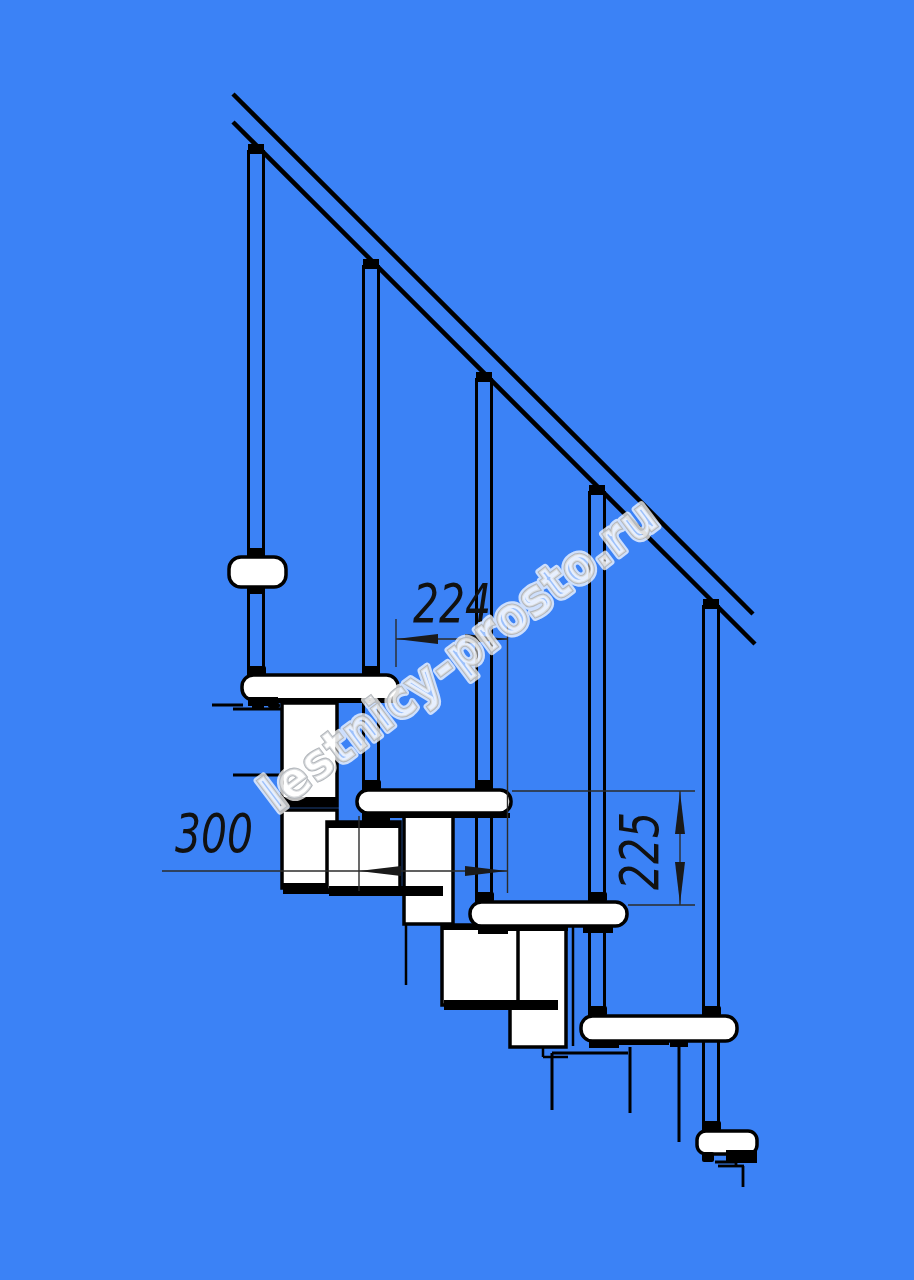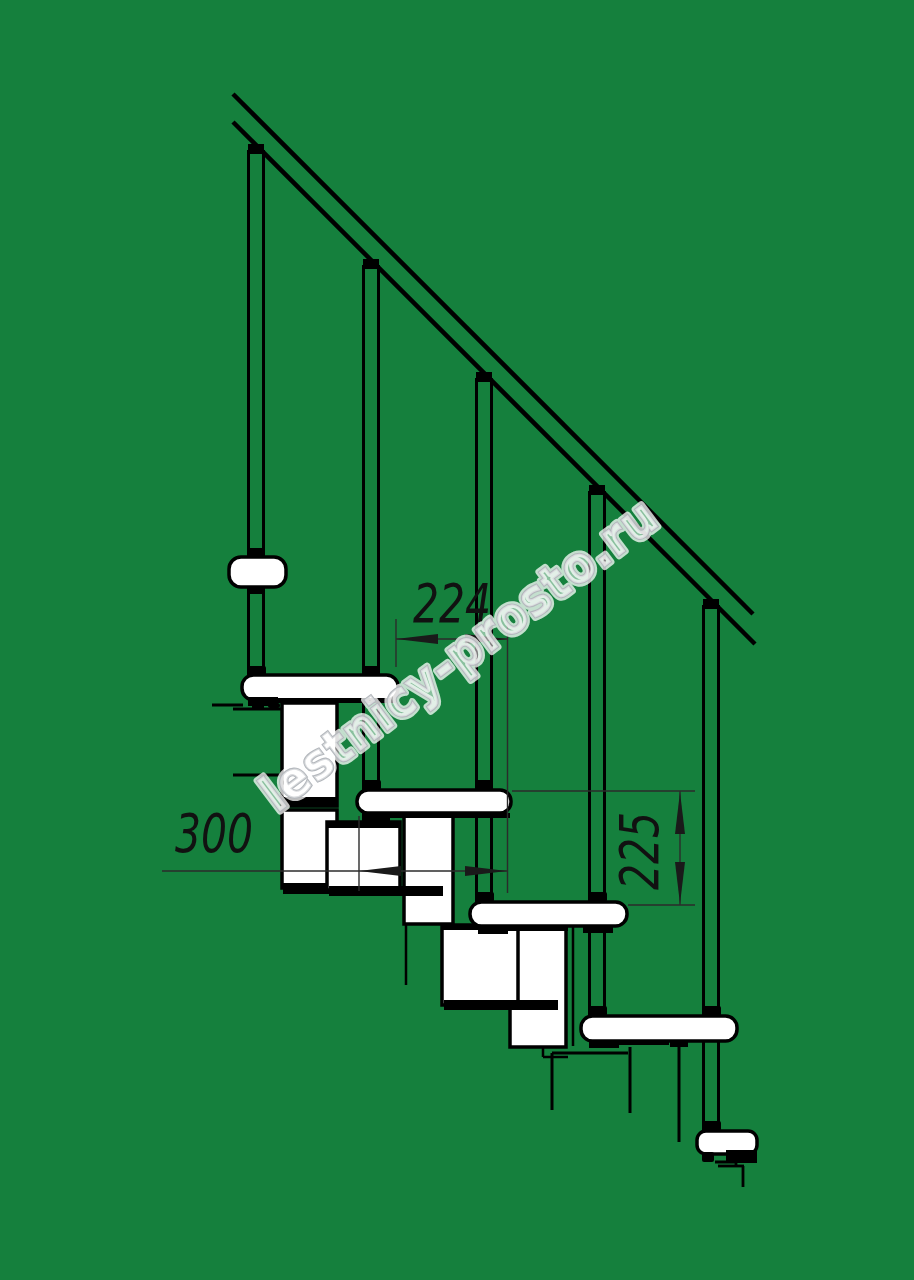--- a/index.html
+++ b/index.html
@@ -1,19 +1,19 @@
 <!DOCTYPE html>
 <html><head>
 <meta charset="utf-8">
 <style>
   html,body{margin:0;padding:0;background:#fff;}
   .canvas{
     position:relative;
     width:914px;height:1280px;
-    background:#15803d;
+    background:#3b82f6;
     overflow:hidden;
     font-family:"DejaVu Sans", sans-serif;
   }
   svg{position:absolute;left:0;top:0;}
   .ink{stroke:#000;fill:none;}
   .dim-label{
     font-family:"DejaVu Sans", sans-serif;
     font-style:italic;
     font-weight:400;
   }

